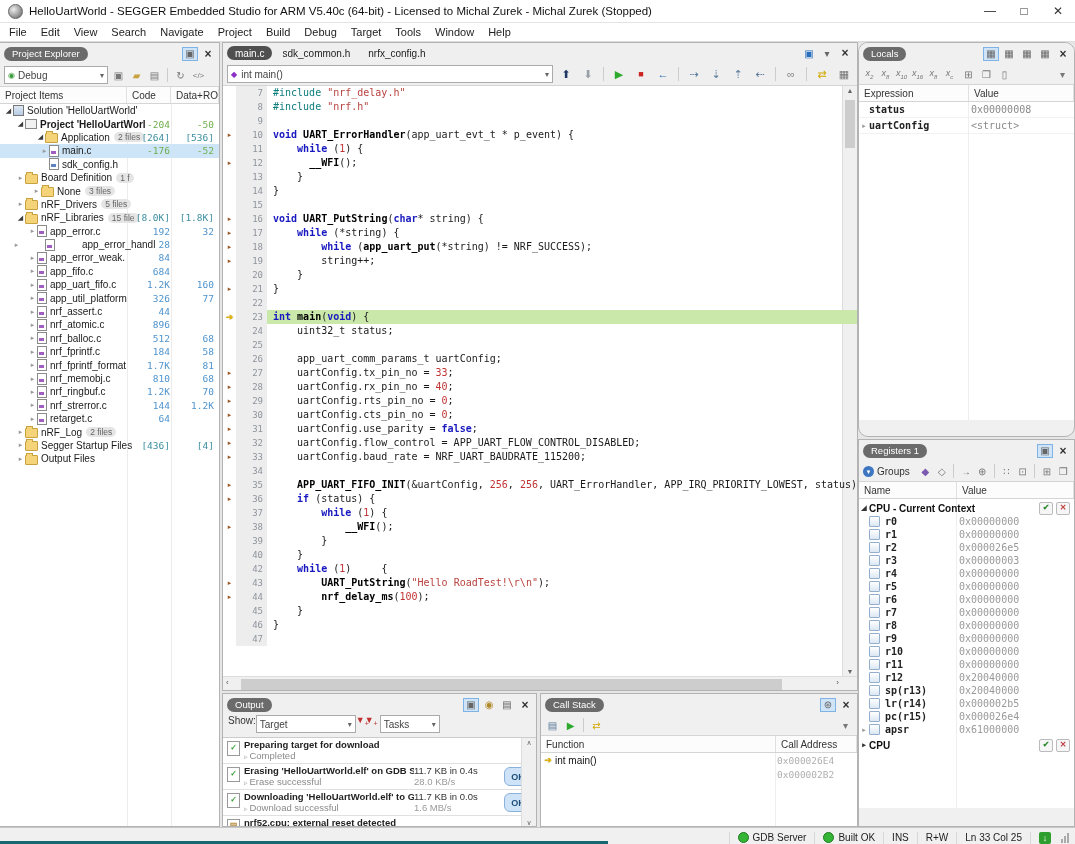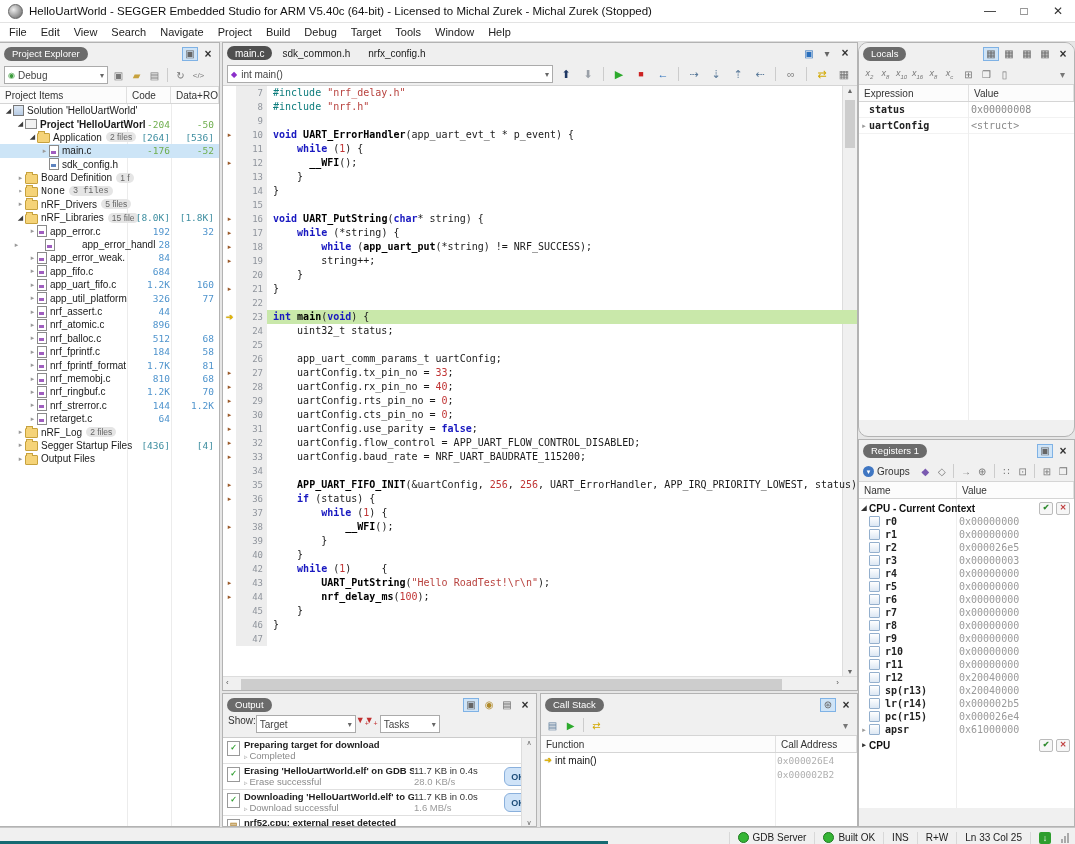--- a/index.html
+++ b/index.html
@@ -205,21 +205,21 @@
           <span class="ic ic-sol"></span>
           <span class="tlabel">Solution 'HelloUartWorld'</span>
         </div>
         <div class="trow" style="padding-left: 16px;">
           <span class="exp open">◢</span>
           <span class="ic ic-prj"></span>
           <span class="tlabel b">Project 'HelloUartWorl</span>
           <span class="cv cv1 g">-204</span>
           <span class="cv cv2 g">-50</span>
         </div>
-        <div class="trow" style="padding-left: 28px;">
+        <div class="trow" style="padding-left: 36px;">
           <span class="exp open">◢</span>
           <span class="ic ic-fol"></span>
           <span class="tlabel">Application</span>
           <span class="badge">2 files</span>
           <span class="cv cv1 t">[264]</span>
           <span class="cv cv2 t">[536]</span>
         </div>
         <div class="trow sel" style="padding-left: 40px;">
           <span class="exp">▸</span>
           <span class="ic ic-file c"></span>
@@ -231,21 +231,21 @@
           <span class="exp"></span>
           <span class="ic ic-file h"></span>
           <span class="tlabel">sdk_config.h</span>
         </div>
         <div class="trow" style="padding-left: 16px;">
           <span class="exp">▸</span>
           <span class="ic ic-fol"></span>
           <span class="tlabel">Board Definition</span>
           <span class="badge">1 f</span>
         </div>
-        <div class="trow" style="padding-left: 16px; font-family: Liberation Mono, monospace;">
+        <div class="trow" style="padding-left: 32px;">
           <span class="exp">▸</span>
           <span class="ic ic-fol"></span>
           <span class="tlabel">None</span>
           <span class="badge">3 files</span>
         </div>
         <div class="trow" style="padding-left: 16px;">
           <span class="exp">▸</span>
           <span class="ic ic-fol"></span>
           <span class="tlabel">nRF_Drivers</span>
           <span class="badge">5 files</span>

